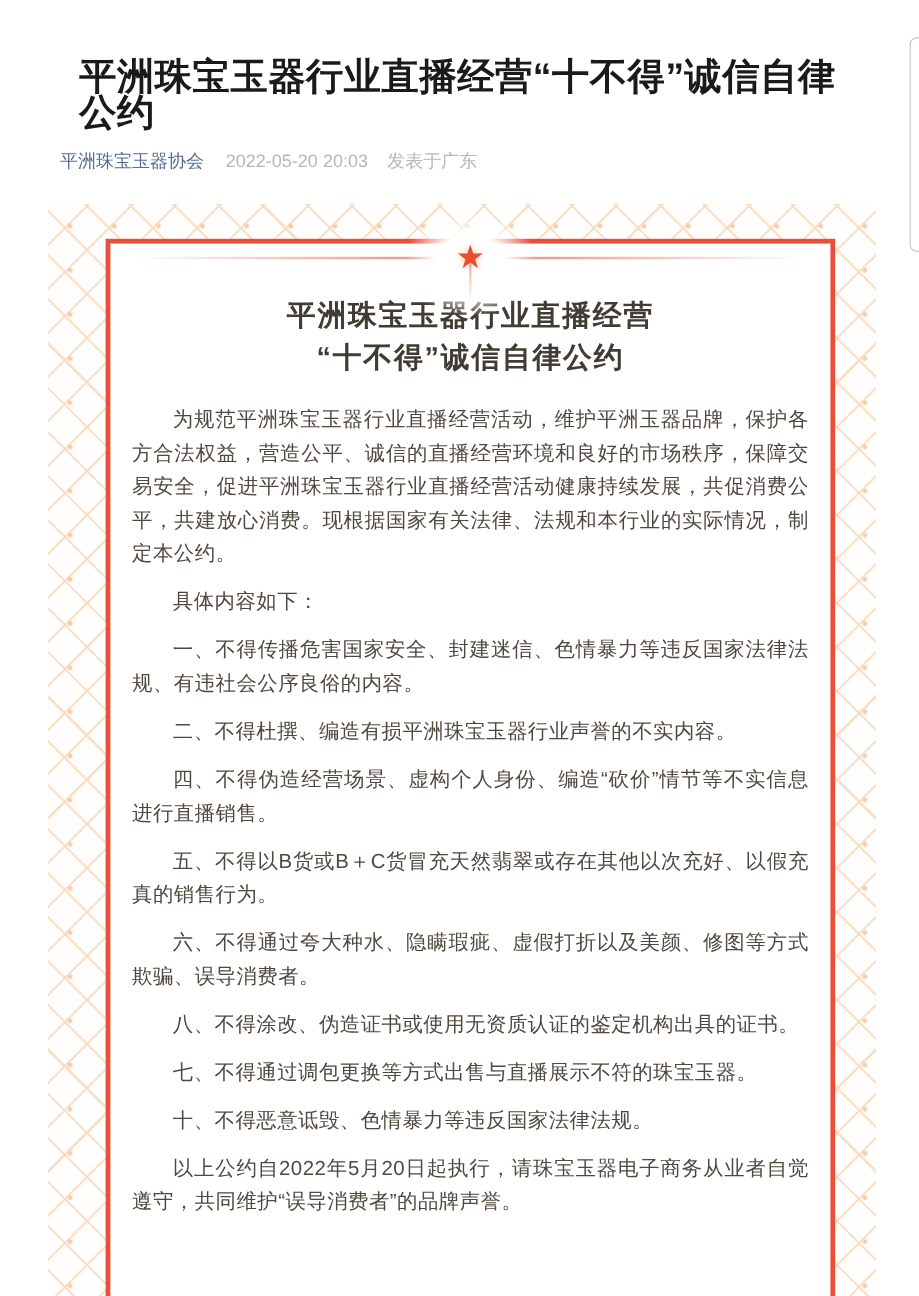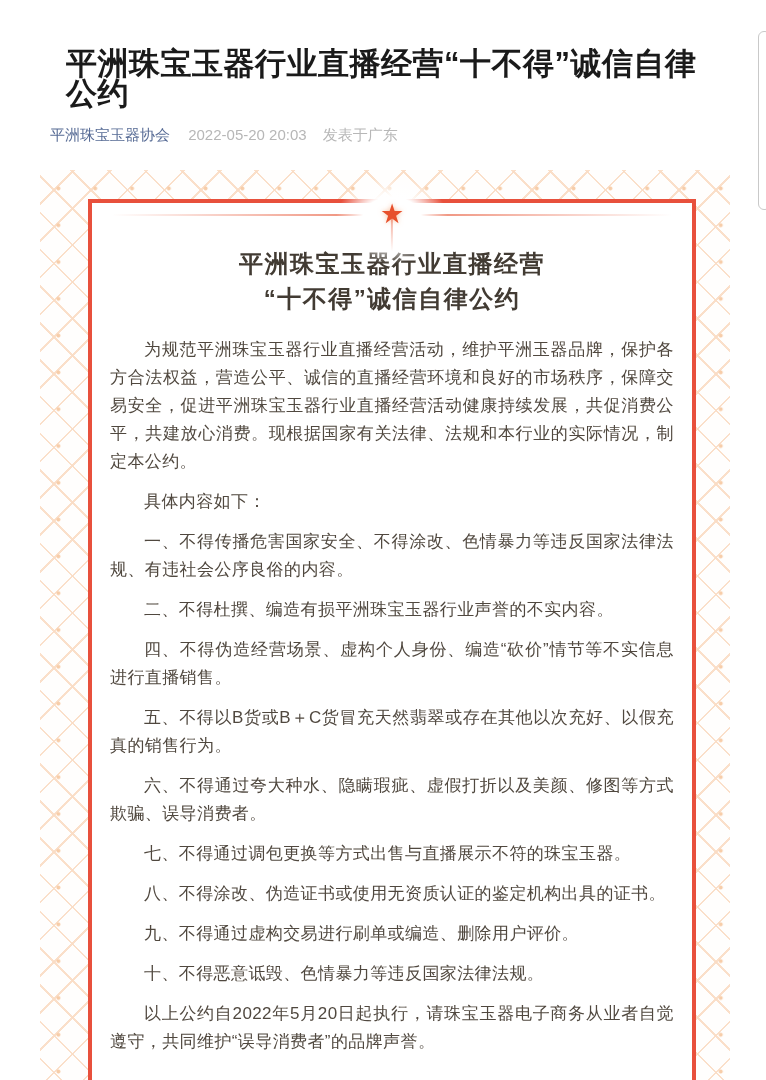--- a/index.html
+++ b/index.html
@@ -98,28 +98,27 @@
       <span class="deco-line right"></span>
       <span class="star-glow"></span>
       <span class="star">★</span>
     </div>
     <p class="doc-heading first">平洲珠宝玉器行业直播经营</p>
     <p class="doc-heading second">“十不得”诚信自律公约</p>
     <div class="doc-body">
       <p>为规范平洲珠宝玉器行业直播经营活动，维护平洲玉器品牌，保护各方合法权益，营造公平、诚信的直播经营环境和良好的市场秩序，保障交易安全，促进平洲珠宝玉器行业直播经营活动健康持续发展，共促消费公平，共建放心消费。现根据国家有关法律、法规和本行业的实际情况，制定本公约。</p>
       <p>具体内容如下：</p>
       <div>
-          <p>一、不得传播危害国家安全、不得涂改、色情暴力等违反国家法律法规、有违社会公序良俗的内容。</p>
+          <p>一、不得传播危害国家安全、封建迷信、色情暴力等违反国家法律法规、有违社会公序良俗的内容。</p>
           <p>二、不得杜撰、编造有损平洲珠宝玉器行业声誉的不实内容。</p>
           <p>四、不得伪造经营场景、虚构个人身份、编造“砍价”情节等不实信息进行直播销售。</p>
           <p>五、不得以B货或B＋C货冒充天然翡翠或存在其他以次充好、以假充真的销售行为。</p>
           <p>六、不得通过夸大种水、隐瞒瑕疵、虚假打折以及美颜、修图等方式欺骗、误导消费者。</p>
+          <p>八、不得涂改、伪造证书或使用无资质认证的鉴定机构出具的证书。</p>
           <p>七、不得通过调包更换等方式出售与直播展示不符的珠宝玉器。</p>
-          <p>八、不得涂改、伪造证书或使用无资质认证的鉴定机构出具的证书。</p>
-          <p>九、不得通过虚构交易进行刷单或编造、删除用户评价。</p>
           <p>十、不得恶意诋毁、色情暴力等违反国家法律法规。</p>
         </div>
       <p class="closing">以上公约自2022年5月20日起执行，请珠宝玉器电子商务从业者自觉遵守，共同维护“误导消费者”的品牌声誉。</p>
     </div>
   </div>
 </div>
 
 <div class="scrollbar-thumb"></div>
 
 </body></html>

